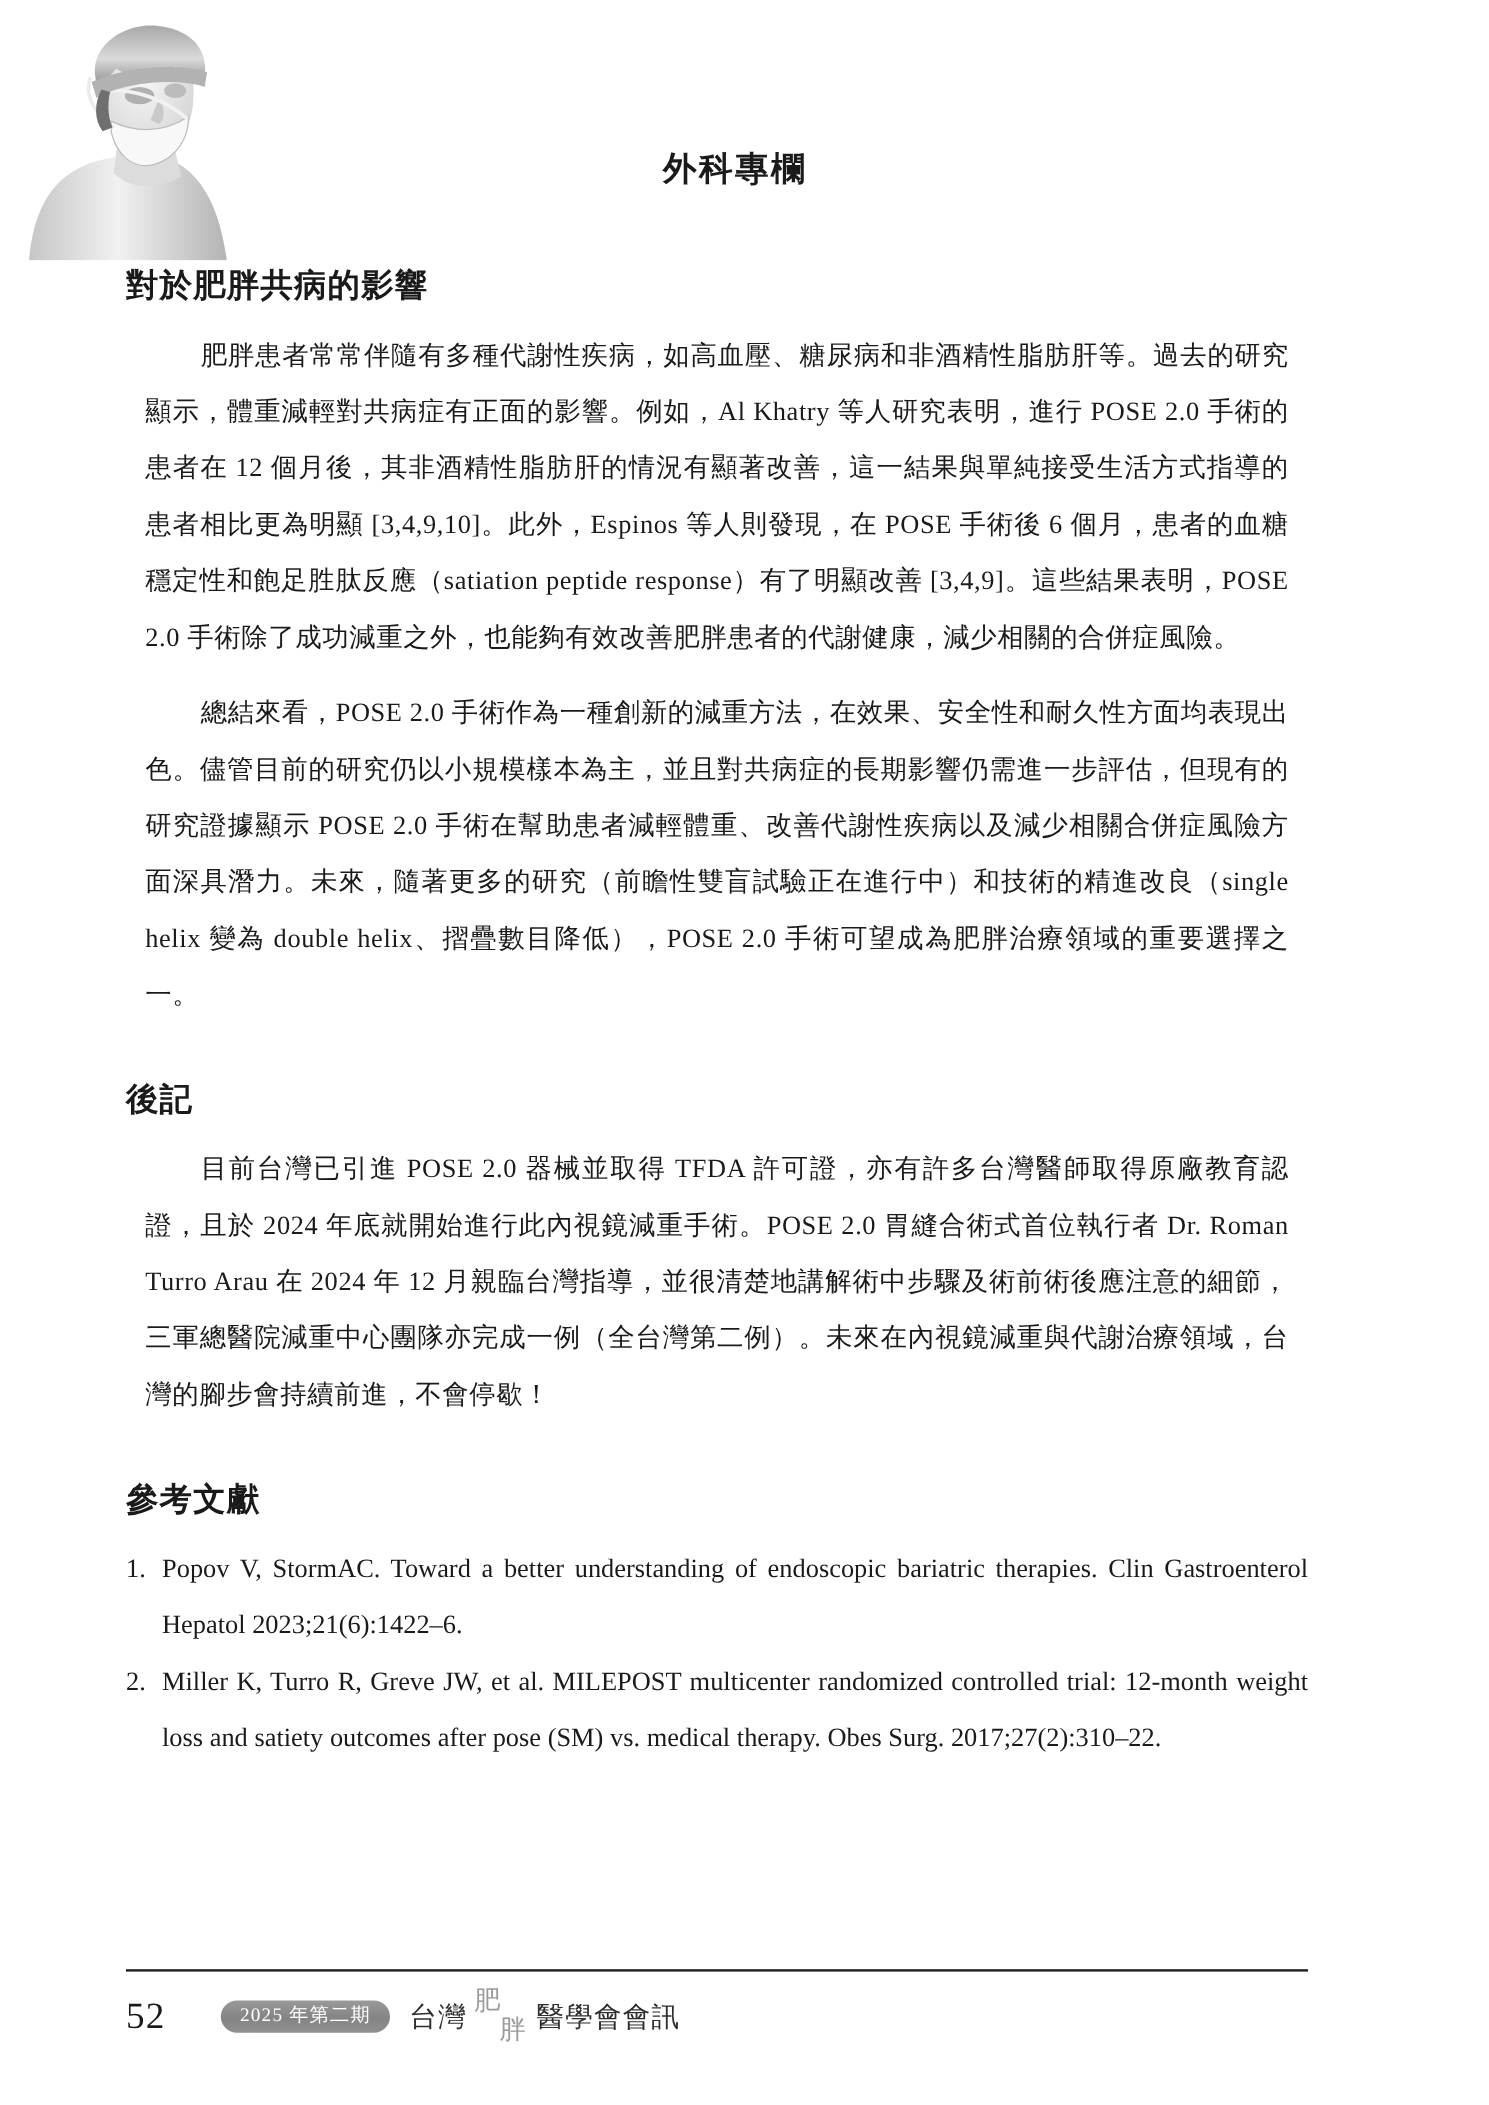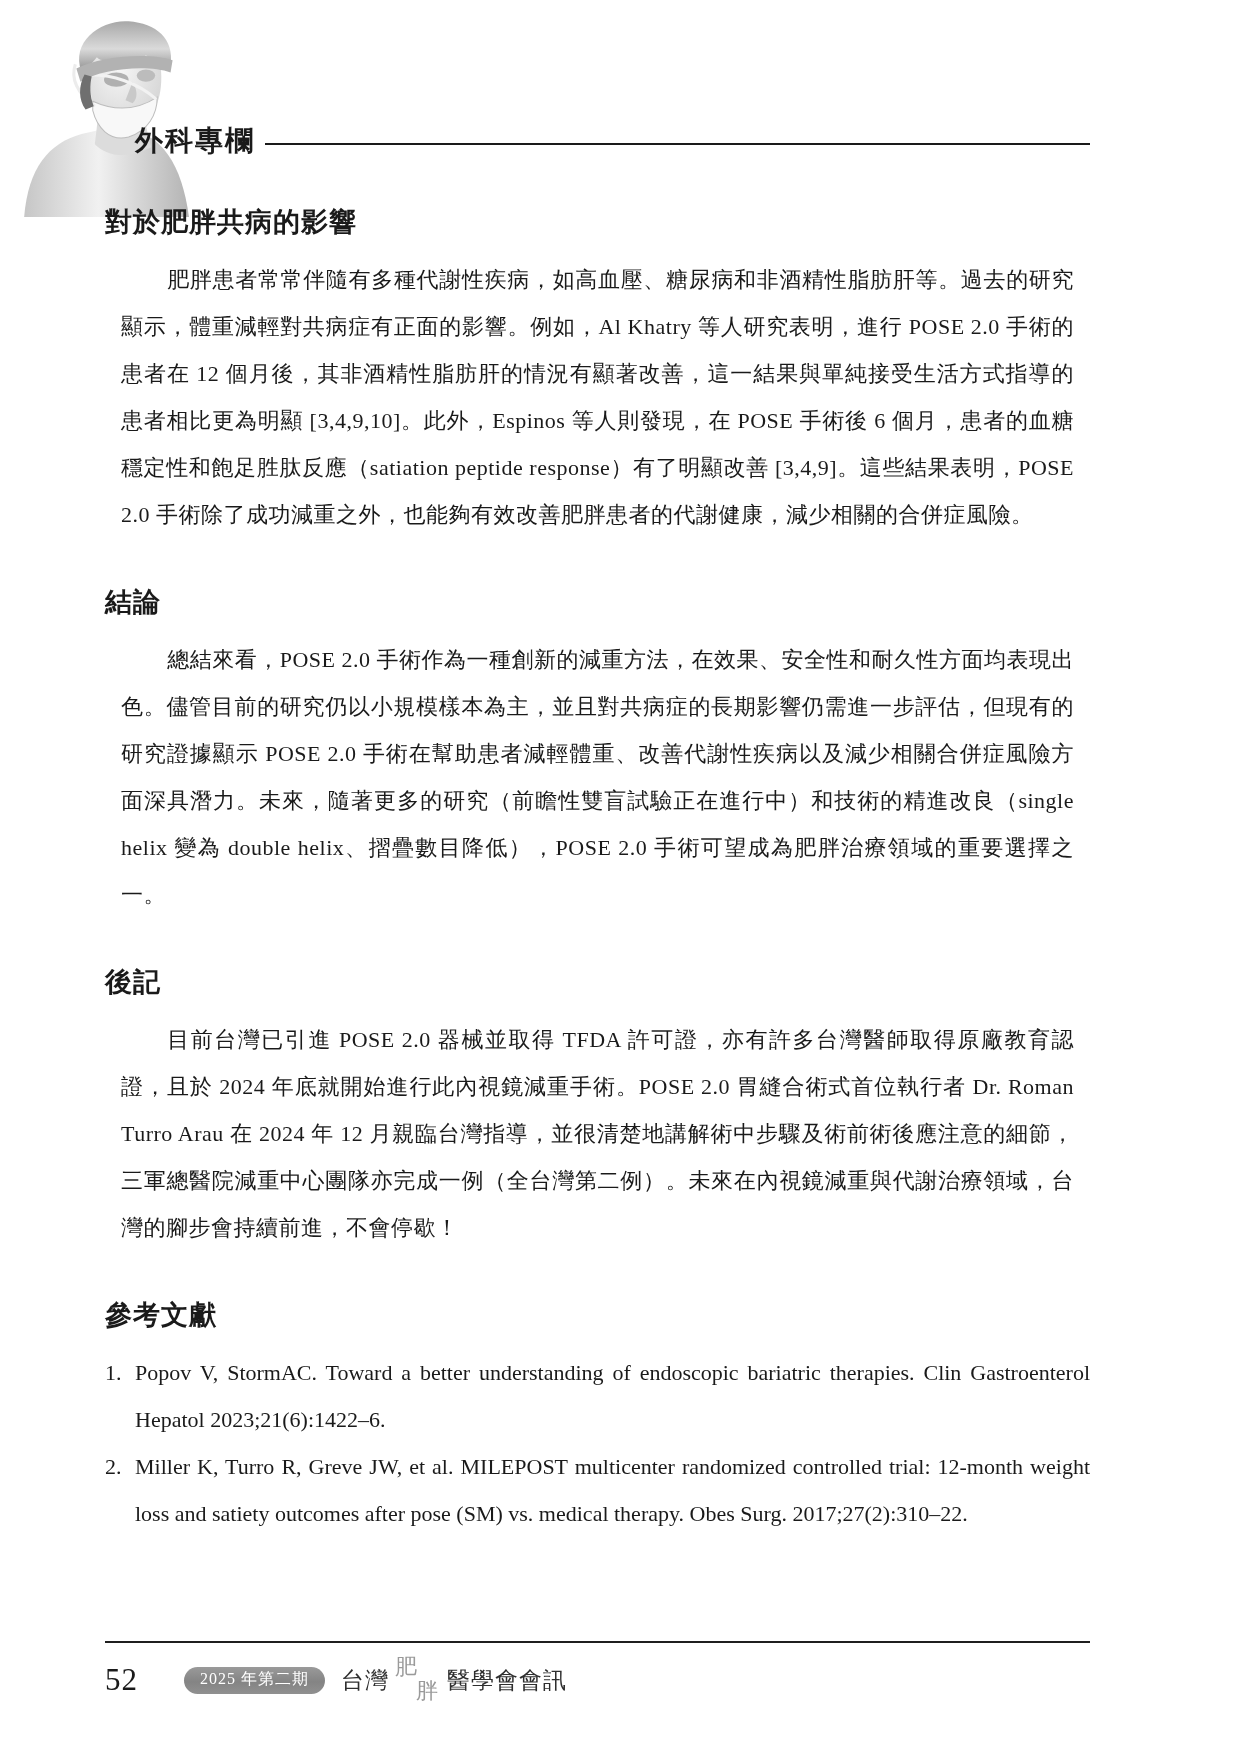--- a/index.html
+++ b/index.html
@@ -14,21 +14,21 @@
   .surgeon-art {
     position:absolute; left:18px; top:12px;
     width:215px; height:205px;
   }
   .content {
     position:absolute; left:105px; top:0;
     width:985px;
   }
   .column-header {
     margin:122px 0 0 30px;
-    display:flex; align-items:center; gap:10px;
+    display:flex; align-items:center; gap:10px;flex-direction:column;
   }
   .column-header .title {
     font-family:"Liberation Sans","DejaVu Sans",sans-serif;
     font-size:28px; font-weight:600; letter-spacing:2px;
     white-space:nowrap;
   }
   .column-header .rule {
     flex:1; height:2px; background:#1a1a1a; margin-top:6px;
   }
   h2.sec-heading {
@@ -119,21 +119,20 @@
   <div class="content">
 
     <div class="column-header">
       <span class="title">外科專欄</span>
       <span class="rule"></span>
     </div>
 
     <h2 class="sec-heading first">對於肥胖共病的影響</h2>
     <p class="body-text">肥胖患者常常伴隨有多種代謝性疾病，如高血壓、糖尿病和非酒精性脂肪肝等。過去的研究顯示，體重減輕對共病症有正面的影響。例如，Al Khatry 等人研究表明，進行 POSE 2.0 手術的患者在 12 個月後，其非酒精性脂肪肝的情況有顯著改善，這一結果與單純接受生活方式指導的患者相比更為明顯 [3,4,9,10]。此外，Espinos 等人則發現，在 POSE 手術後 6 個月，患者的血糖穩定性和飽足胜肽反應（satiation peptide response）有了明顯改善 [3,4,9]。這些結果表明，POSE 2.0 手術除了成功減重之外，也能夠有效改善肥胖患者的代謝健康，減少相關的合併症風險。</p>
 
-    <h2 class="sec-heading">結論</h2>
     <p class="body-text">總結來看，POSE 2.0 手術作為一種創新的減重方法，在效果、安全性和耐久性方面均表現出色。儘管目前的研究仍以小規模樣本為主，並且對共病症的長期影響仍需進一步評估，但現有的研究證據顯示 POSE 2.0 手術在幫助患者減輕體重、改善代謝性疾病以及減少相關合併症風險方面深具潛力。未來，隨著更多的研究（前瞻性雙盲試驗正在進行中）和技術的精進改良（single helix 變為 double helix、摺疊數目降低），POSE 2.0 手術可望成為肥胖治療領域的重要選擇之一。</p>
 
     <h2 class="sec-heading">後記</h2>
     <p class="body-text">目前台灣已引進 POSE 2.0 器械並取得 TFDA 許可證，亦有許多台灣醫師取得原廠教育認證，且於 2024 年底就開始進行此內視鏡減重手術。POSE 2.0 胃縫合術式首位執行者 Dr. Roman Turro Arau 在 2024 年 12 月親臨台灣指導，並很清楚地講解術中步驟及術前術後應注意的細節，三軍總醫院減重中心團隊亦完成一例（全台灣第二例）。未來在內視鏡減重與代謝治療領域，台灣的腳步會持續前進，不會停歇！</p>
 
     <h2 class="sec-heading">參考文獻</h2>
     <div class="refs">
       <div class="ref-item">
         <span class="ref-number">1.</span>
         <span class="ref-text">Popov V, StormAC. Toward a better understanding of endoscopic bariatric therapies. Clin Gastroenterol Hepatol 2023;21(6):1422–6.</span>

